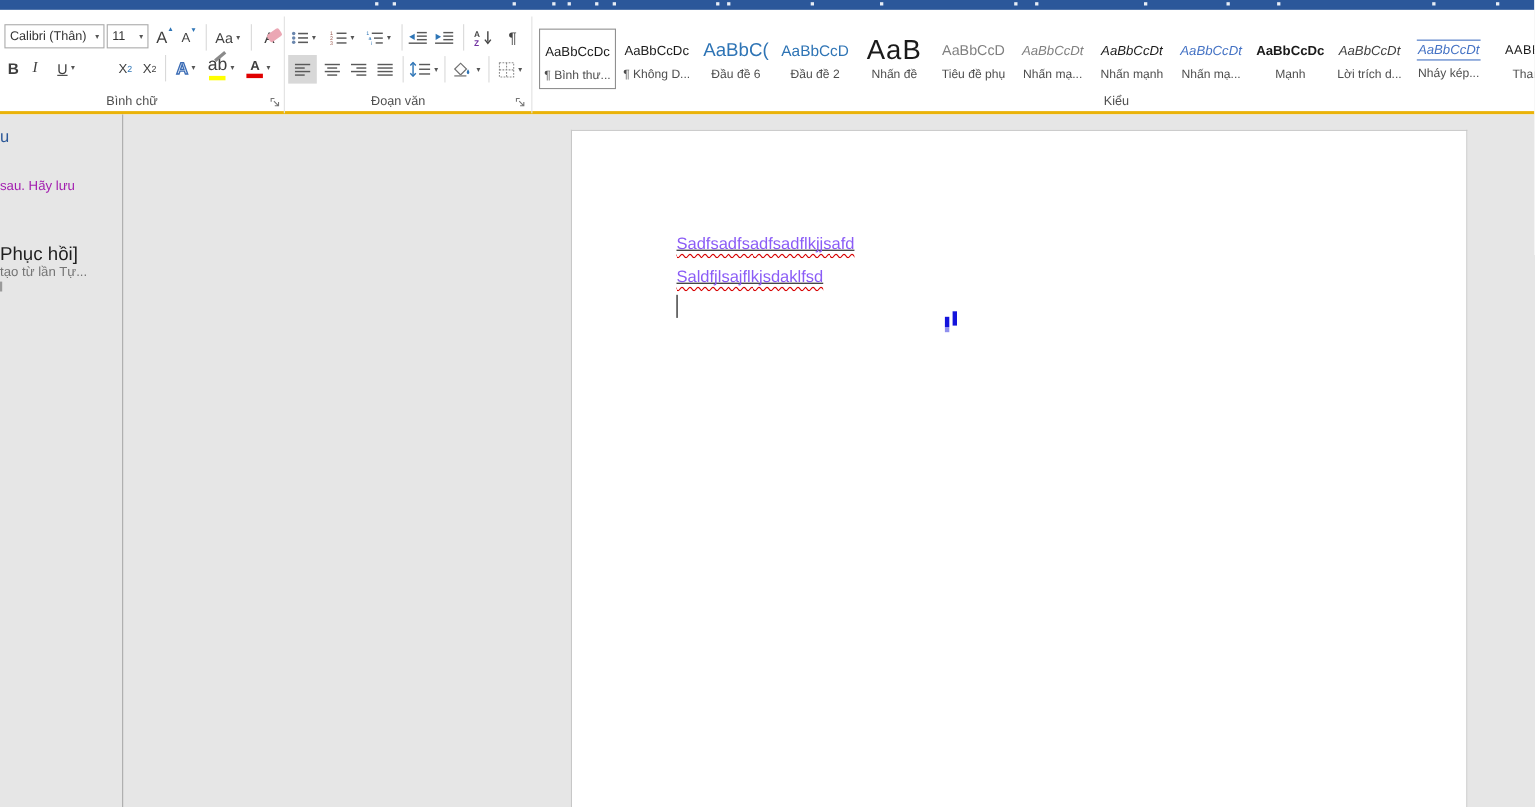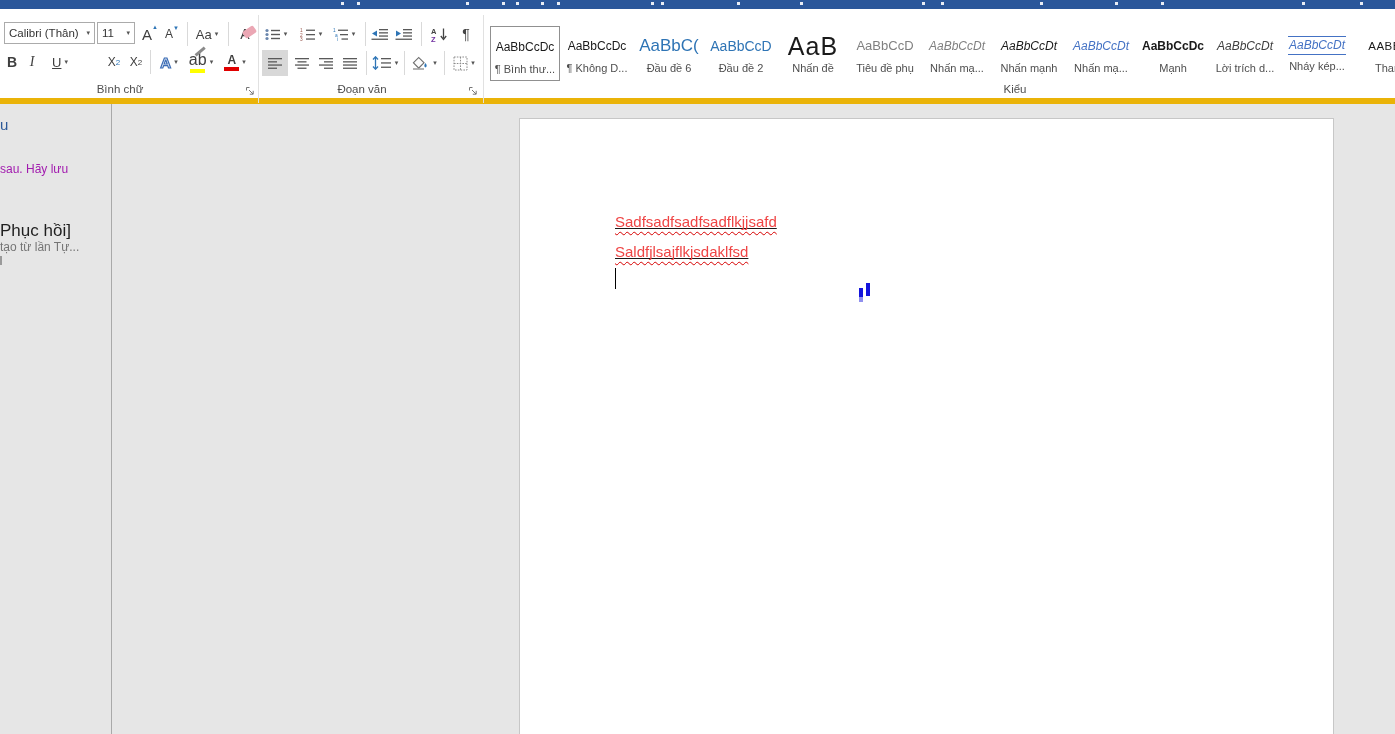--- a/index.html
+++ b/index.html
@@ -7,21 +7,21 @@
     font-family:"Liberation Sans","DejaVu Sans",sans-serif; }
   #app { position:relative; width:1395px; height:734px; background:#fff; overflow:hidden; }
   .abs { position:absolute; }
 
   
   #titlebar { left:0; top:0; width:1395px; height:9px; background:#2b579a; }
   .tb-frag { position:absolute; top:2px; height:3px; width:3px; background:#e8edf5; }
 
   
   #ribbon { left:0; top:9px; width:1395px; height:95px; background:#fff;
-            border-bottom:6px solid #eab308; }
+            border-bottom:3px solid #eab308; }
   .group-sep { position:absolute; top:6px; height:88px; width:1px; background:#e1e1e1; }
   .mini-sep  { position:absolute; width:1px; height:24px; background:#d9d9d9; }
   .grp-label { position:absolute; bottom:3px; font-size:11.5px; color:#4e4e4e; text-align:center; }
   .launcher  { position:absolute; width:12px; height:12px; cursor:pointer; }
   .btn { position:absolute; display:flex; align-items:center; justify-content:center;
          color:#3f3f3f; cursor:pointer; }
   .dd  { font-size:7px; color:#555; margin-left:3px; }
   .combo { position:absolute; border:1px solid #ababab; background:#fff; display:flex;
            align-items:center; font-size:11.5px; color:#333; padding:0 4px; cursor:pointer; }
   .combo .dd { margin-left:auto; }
@@ -51,21 +51,21 @@
       height:auto; line-height:17px; margin-top:5px; padding:0 1px;
       border-top:1px solid #4472C4; border-bottom:1px solid #4472C4; }
   .k-reference .sample { font-size:11.5px; letter-spacing:.5px; }
 
   
   #canvas { left:0; top:104px; width:1395px; height:630px; background:#e6e6e6; }
   #pane-divider { position:absolute; left:111px; top:0; width:1px; height:630px; background:#a9a9a9; }
   .pane-txt { position:absolute; left:0; white-space:nowrap; }
   #page { position:absolute; left:519px; top:14px; width:815px; height:616px; background:#fff;
           border:1px solid #c7c7c7; border-bottom:none; }
-  .doc-line { position:absolute; left:95px; font-size:15px; line-height:20px; color:#ef4444;
+  .doc-line { position:absolute; left:95px; font-size:15px; line-height:20px; color:#8b5cf6;
               white-space:nowrap; }
   .u-line  { text-decoration:underline; text-decoration-color:#1a1a1a; text-decoration-thickness:1px; }
   .spell   { text-decoration-line:underline; text-decoration-style:wavy;
              text-decoration-color:#d60000; text-decoration-thickness:1px;
              text-underline-offset:3.5px; text-decoration-skip-ink:none; }
   #caret { position:absolute; left:95px; width:1px; height:21px; background:#000; }
   .collab-bar { position:absolute; width:4px; }
 
   
   .serifI { font-family:"Liberation Serif",serif; font-style:italic; }

